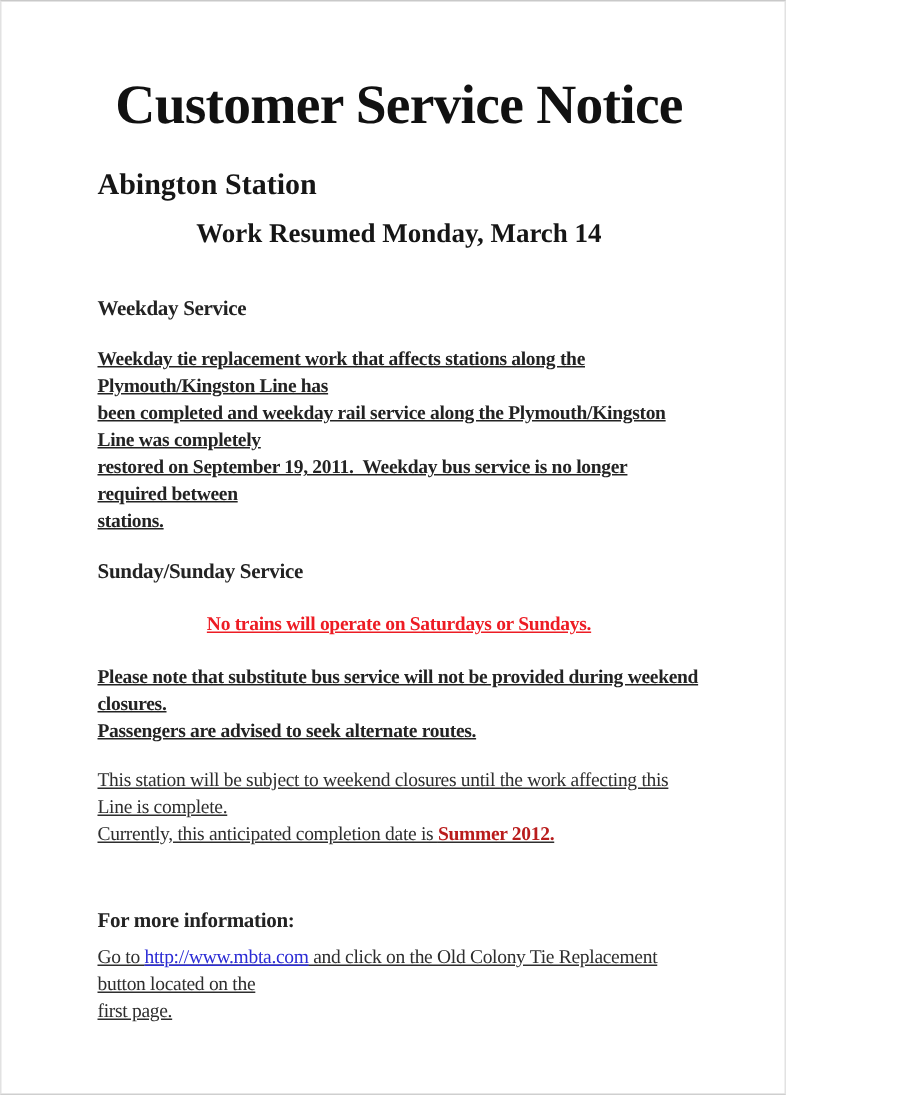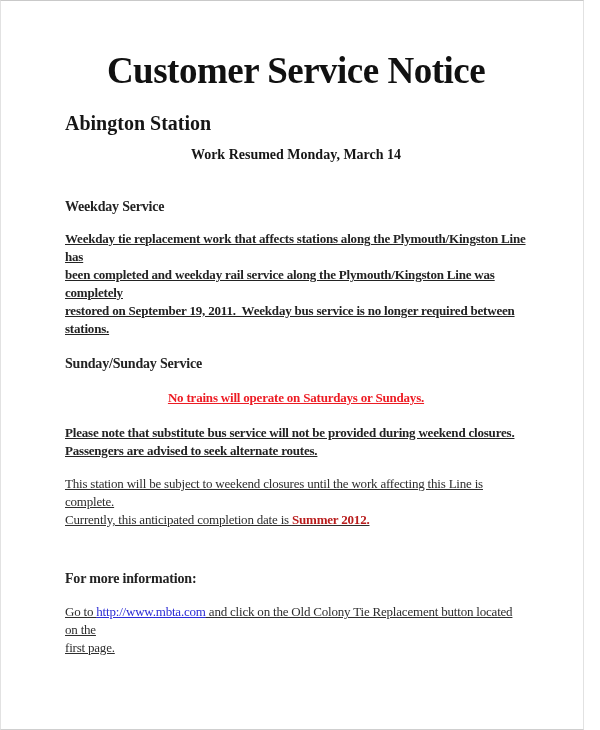--- a/index.html
+++ b/index.html
@@ -2,21 +2,21 @@
 <html style="--alert-red: #ed1c24; --link-blue: #2b2bd5; --text-dark: #232323;"><head>
 <meta charset="utf-8">
 <style>
   html, body {
     margin: 0;
     padding: 0;
     background: #ffffff;
   }
   .page {
     position: relative;
-    width: 584px;
+    width: 524px;
     height: 730px;
     box-sizing: border-box;
     background: #ffffff;
     border-top: 1px solid #c9c9c9;
     border-bottom: 1px solid #cfcfcf;
     border-left: 1px solid #e2e2e2;
     border-right: 1px solid #e2e2e2;
     font-family: "Liberation Serif", "DejaVu Serif", serif;
     color: var(--text-dark, #232323);
     overflow: hidden;
@@ -38,21 +38,21 @@
   .doc-subtitle {
     text-align: left;
     font-size: 20px;
     font-weight: 700;
     line-height: 24px;
     margin-top: 20px;
     color: #161616;
   }
   .doc-subheading {
     text-align: center;
-    font-size: 14px;
+    font-size: 18px;
     font-weight: 700;
     line-height: 20px;
     margin-top: 10px;
     color: #161616;
   }
   .section-heading {
     font-size: 14px;
     font-weight: 700;
     line-height: 18px;
     letter-spacing: -0.2px;
@@ -65,21 +65,21 @@
     line-height: 18px;
     letter-spacing: -0.2px;
     margin: 0;
     text-decoration: underline;
   }
   .para.bold { font-weight: 700; }
   .p-weekday   { margin-top: 14px; }
   .p-alert     { margin-top: 16px; text-align: center; font-weight: 700; color: var(--alert-red, #ed1c24); }
   .p-substitute{ margin-top: 17px; }
   .p-closure   { margin-top: 15px; color: #2e2e2e; }
-  .p-goto      { margin-top: 15px; color: #2e2e2e; }
+  .p-goto      { margin-top: 5px; color: #2e2e2e; }
   .ml { white-space: pre-line; }
   .alert-line { line-height: 18px; }
   .inline-bold { font-weight: 700; color: #b91c1c; }
   .link {
     color: var(--link-blue, #2b2bd5);
     text-decoration: underline;
     cursor: pointer;
   }
 </style>
 </head>

